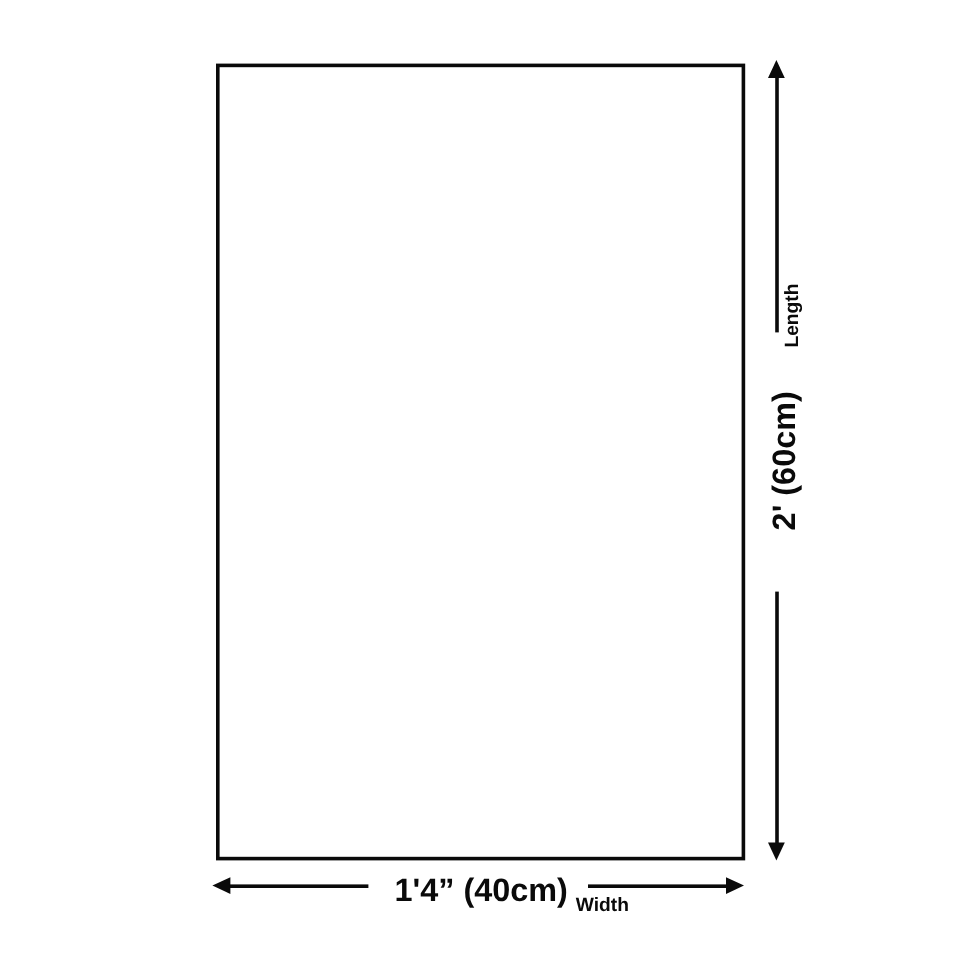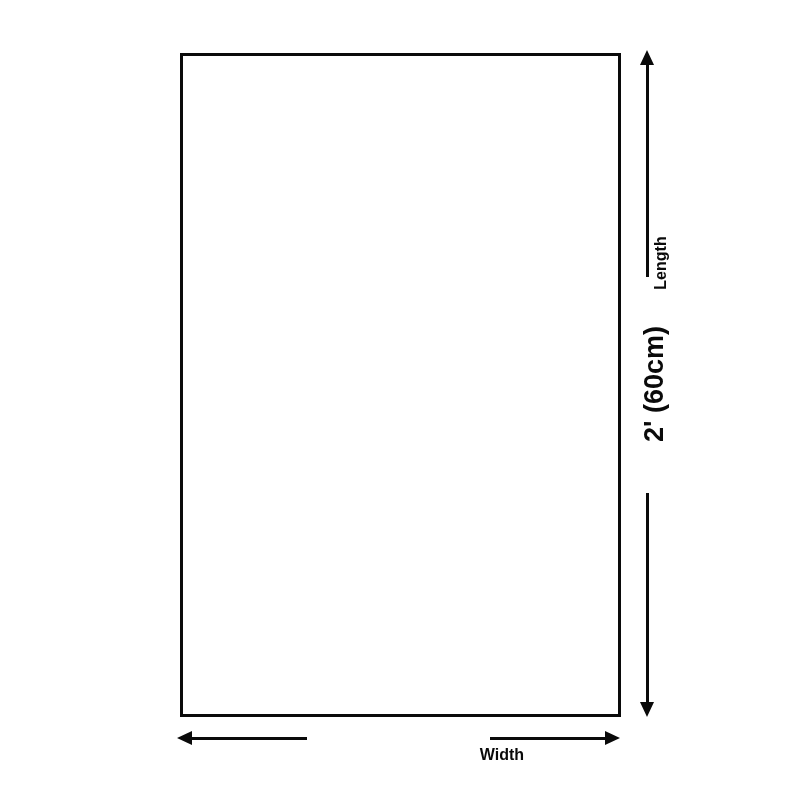--- a/index.html
+++ b/index.html
@@ -111,17 +111,18 @@
 
   <div class="ah ah-up"></div>
   <div class="vline vline-top"></div>
   <div class="lbl lbl-length-axis">Length</div>
   <div class="lbl lbl-length-value">2' (60cm)</div>
   <div class="vline vline-bottom"></div>
   <div class="ah ah-down"></div>
 
   <div class="ah ah-left"></div>
   <div class="hline hline-left"></div>
+  <div class="lbl lbl-width-value">1'4” (40cm)</div>
   <div class="hline hline-right"></div>
   <div class="ah ah-right"></div>
   <div class="lbl lbl-width-axis">Width</div>
 
 </div>
 
 </body></html>

